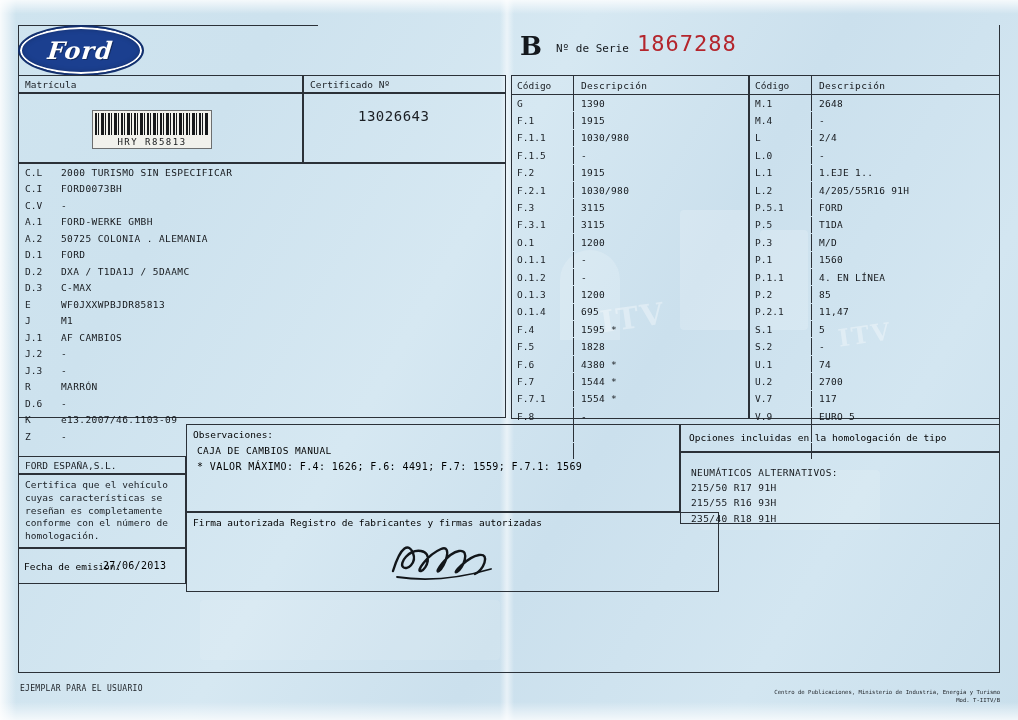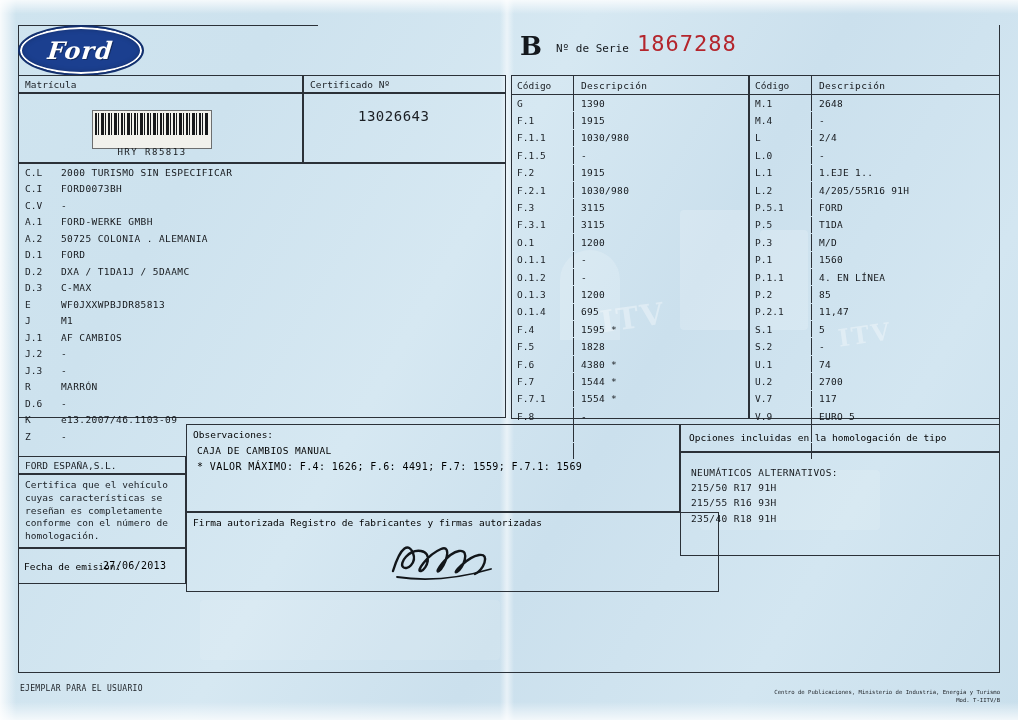--- a/index.html
+++ b/index.html
@@ -142,21 +142,21 @@
       #16181a 0px, #16181a 2px, #f1f1ec 2px, #f1f1ec 3px,
       #16181a 3px, #16181a 4px, #f1f1ec 4px, #f1f1ec 6px,
       #16181a 6px, #16181a 9px, #f1f1ec 9px, #f1f1ec 10px,
       #16181a 10px, #16181a 11px, #f1f1ec 11px, #f1f1ec 13px);
   }
   #barcode-text {
     font-size: 9px;
     text-align: center;
     letter-spacing: 1.5px;
     color: #16181a;
-    margin-top: 12px;
+    margin-top: 2px;
   }
   #cert-num {
     position: absolute;
     left: 358px; top: 108px;
     font-size: 14px;
     color: #1b1f24;
     letter-spacing: 0.5px;
   }
 
   
@@ -233,21 +233,21 @@
   .tbl .tr { border-bottom: 1px solid rgba(43,49,56,0.0); }
 
   
   #sig-box1 { left: 18px; top: 424px; width: 168px; height: 32px; }
   #sig-box2 { left: 18px; top: 456px; width: 168px; height: 18px; }
   #sig-box3 { left: 18px; top: 474px; width: 168px; height: 74px; }
   #sig-box4 { left: 18px; top: 548px; width: 168px; height: 36px; }
   #obs-box  { left: 186px; top: 424px; width: 494px; height: 88px; }
   #firma-box{ left: 186px; top: 512px; width: 533px; height: 80px; }
   #opt-hdr  { left: 680px; top: 424px; width: 320px; height: 28px; }
-  #opt-box  { left: 680px; top: 452px; width: 320px; height: 104px; }
+  #opt-box  { left: 680px; top: 452px; width: 320px; height: 72px; }
 
   .pad {
     padding: 4px 6px;
     font-size: 9.5px;
     color: #1b1f24;
     line-height: 1.35;
   }
 
   #obs-title { position: absolute; left: 6px; top: 4px; font-size: 9.5px; }
   #obs-l1 { position: absolute; left: 10px; top: 20px; font-size: 9.5px; letter-spacing: 0.4px; }

